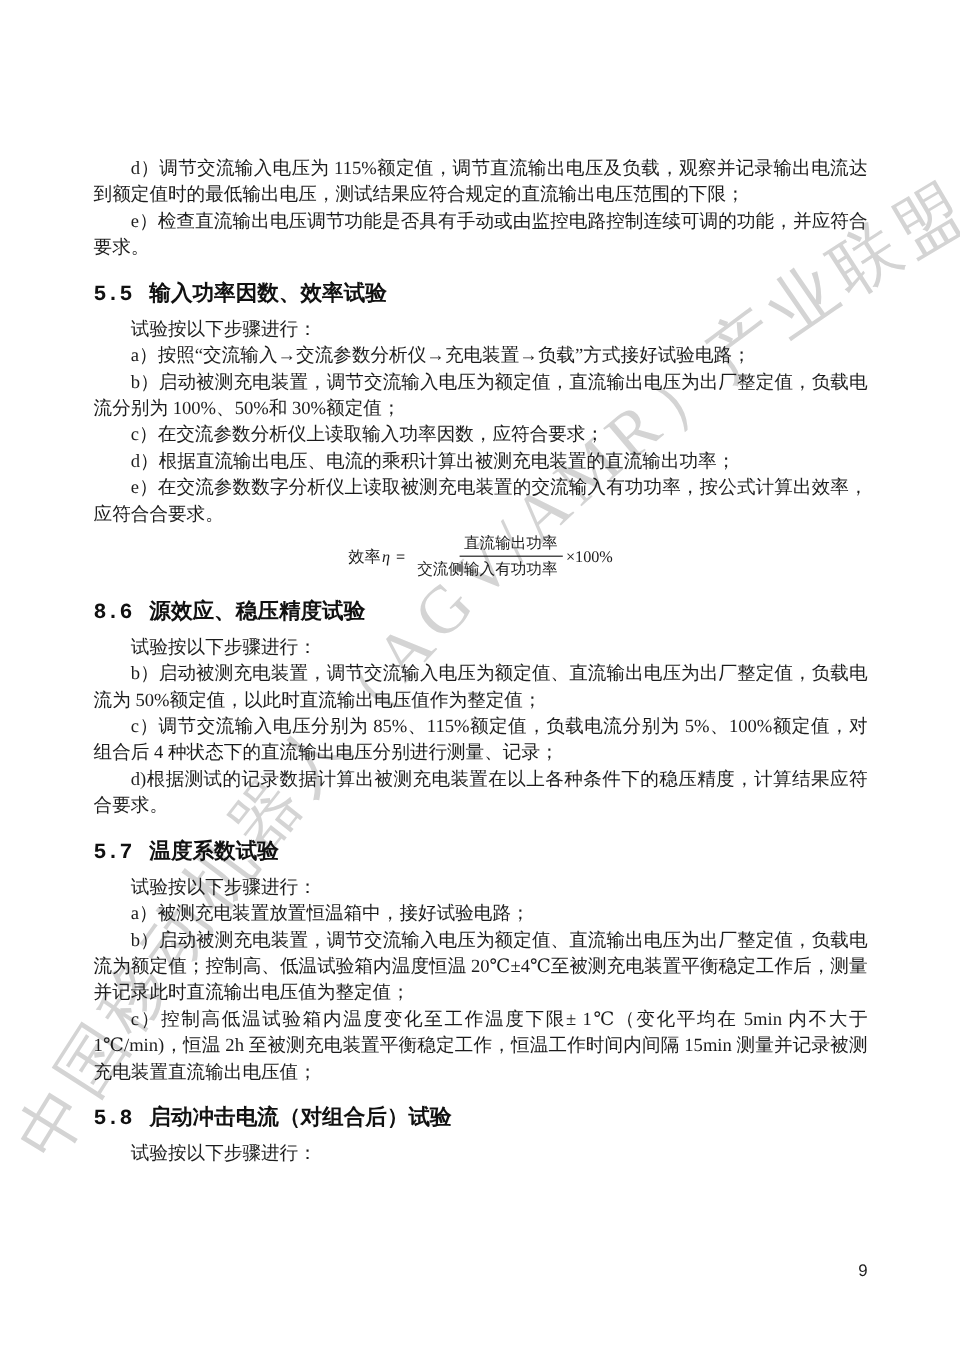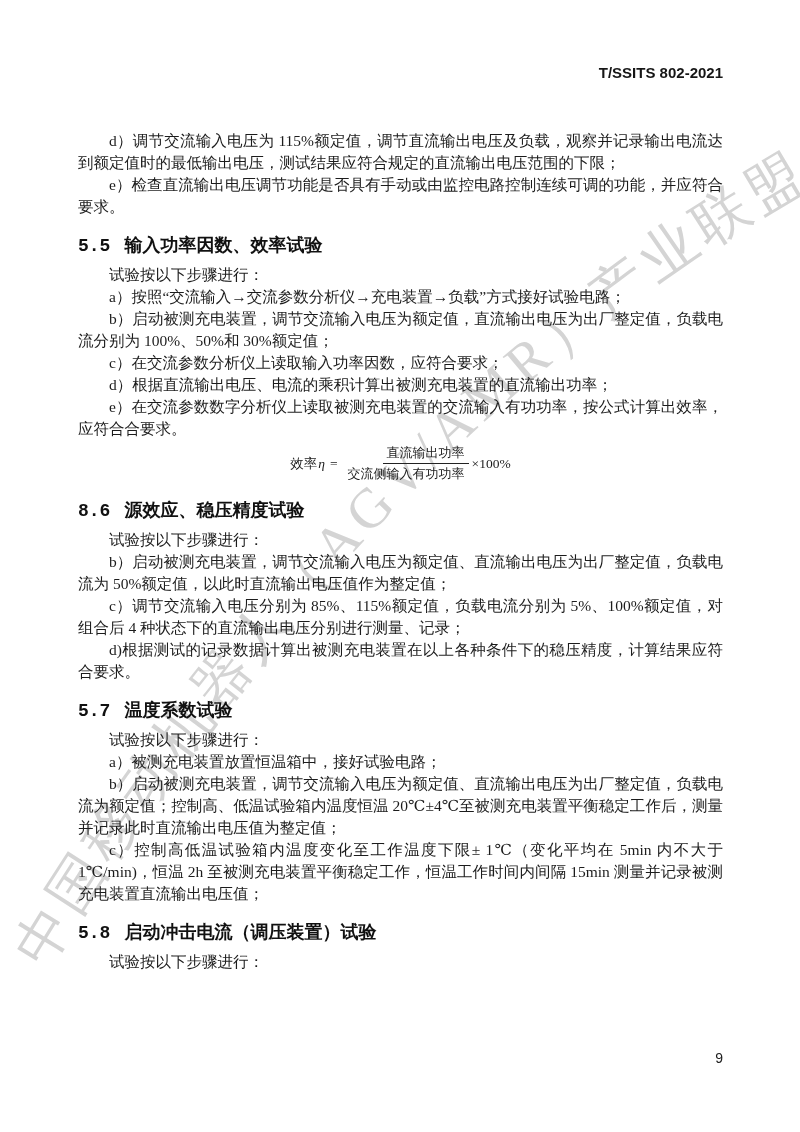--- a/index.html
+++ b/index.html
@@ -102,21 +102,20 @@
 
   <svg class="watermark-svg" viewBox="0 0 800 1132" xmlns="http://www.w3.org/2000/svg">
     <defs>
       <path id="wmpath" d="M 45 970 Q 360 445 800 190" fill="none"></path>
     </defs>
     <text>
       <textPath href="#wmpath">中国移动机器人（AGV/AMR）产业联盟</textPath>
     </text>
   </svg>
 
-  <div class="doc-header">T/SSITS 802-2021</div>
 
   <div class="content">
 
     <p>d）调节交流输入电压为 115%额定值，调节直流输出电压及负载，观察并记录输出电流达到额定值时的最低输出电压，测试结果应符合规定的直流输出电压范围的下限；</p>
     <p>e）检查直流输出电压调节功能是否具有手动或由监控电路控制连续可调的功能，并应符合要求。</p>
 
     <h2 class="sec-heading">
       <span class="sec-num">5.5</span><span>输入功率因数、效率试验</span>
     </h2>
     <p>试验按以下步骤进行：</p>
@@ -147,21 +146,21 @@
 
     <h2 class="sec-heading">
       <span class="sec-num">5.7</span><span>温度系数试验</span>
     </h2>
     <p>试验按以下步骤进行：</p>
     <p>a）被测充电装置放置恒温箱中，接好试验电路；</p>
     <p>b）启动被测充电装置，调节交流输入电压为额定值、直流输出电压为出厂整定值，负载电流为额定值；控制高、低温试验箱内温度恒温 20℃±4℃至被测充电装置平衡稳定工作后，测量并记录此时直流输出电压值为整定值；</p>
     <p>c）控制高低温试验箱内温度变化至工作温度下限± 1℃（变化平均在 5min 内不大于 1℃/min)，恒温 2h 至被测充电装置平衡稳定工作，恒温工作时间内间隔 15min 测量并记录被测充电装置直流输出电压值；</p>
 
     <h2 class="sec-heading">
-      <span class="sec-num">5.8</span><span>启动冲击电流（调压装置）试验</span>
+      <span class="sec-num">5.8</span><span>启动冲击电流（对组合后）试验</span>
     </h2>
     <p>试验按以下步骤进行：</p>
 
   </div>
 
   <div class="page-number">9</div>
 
 </div>
 
 </body></html>

